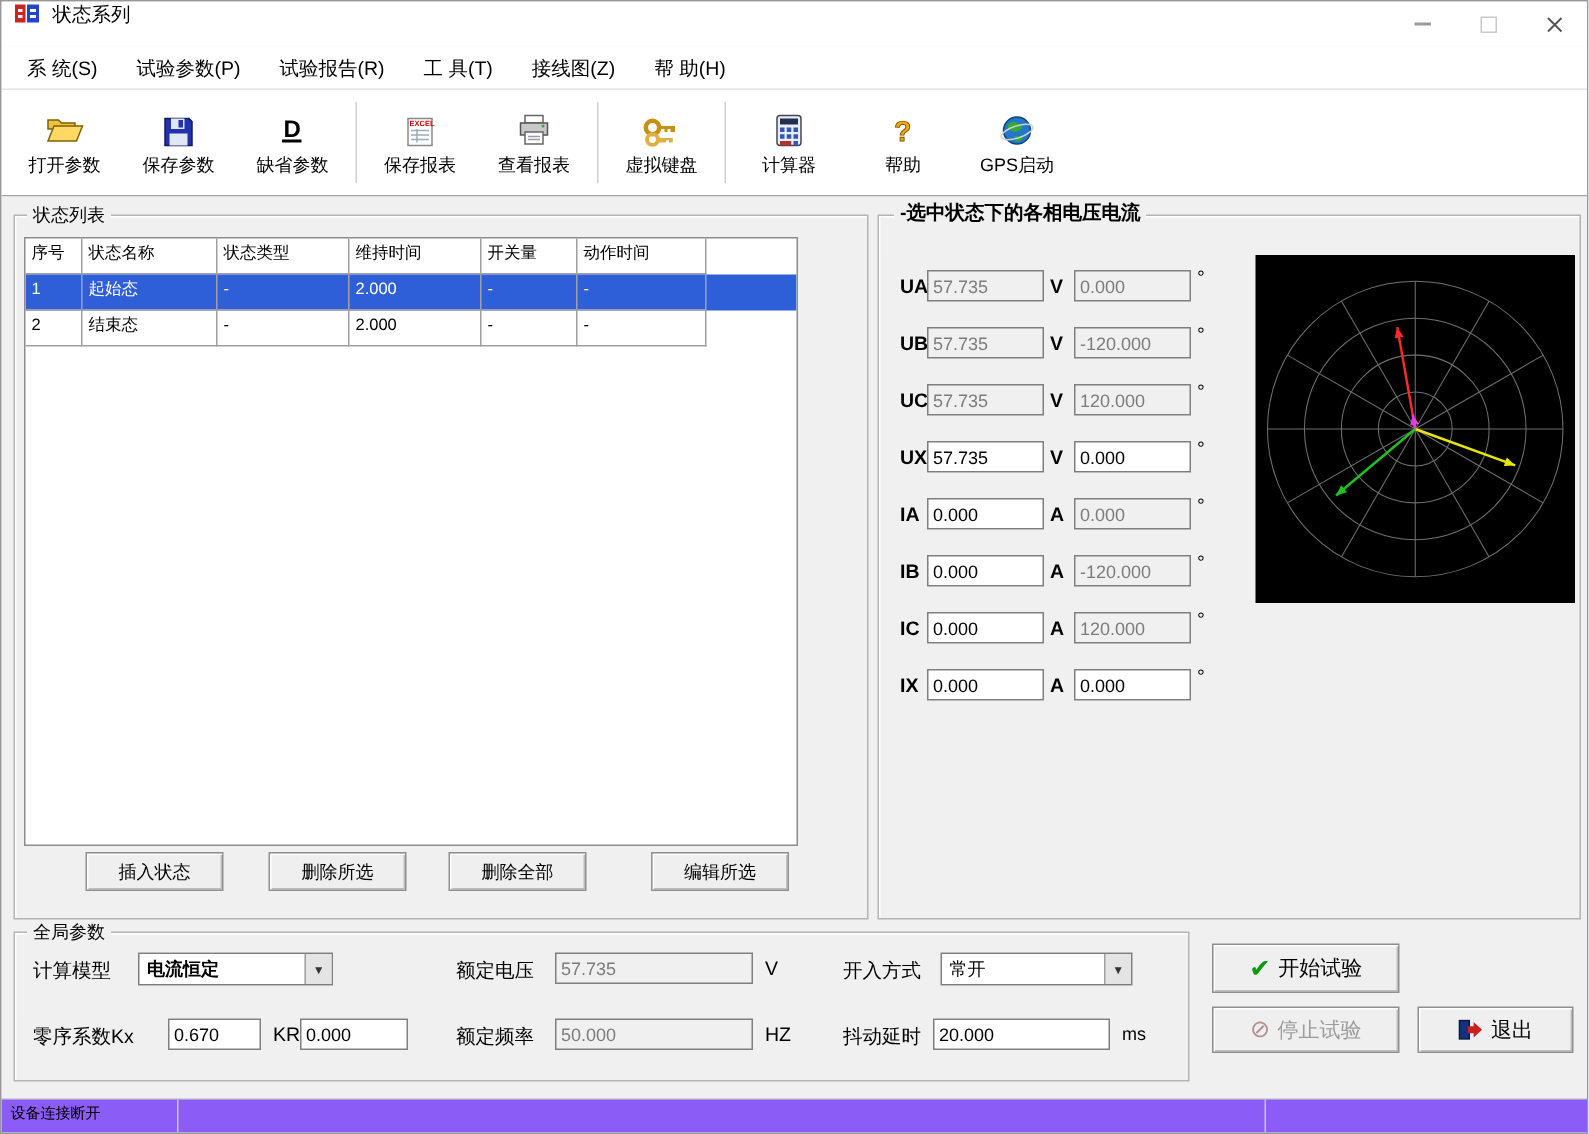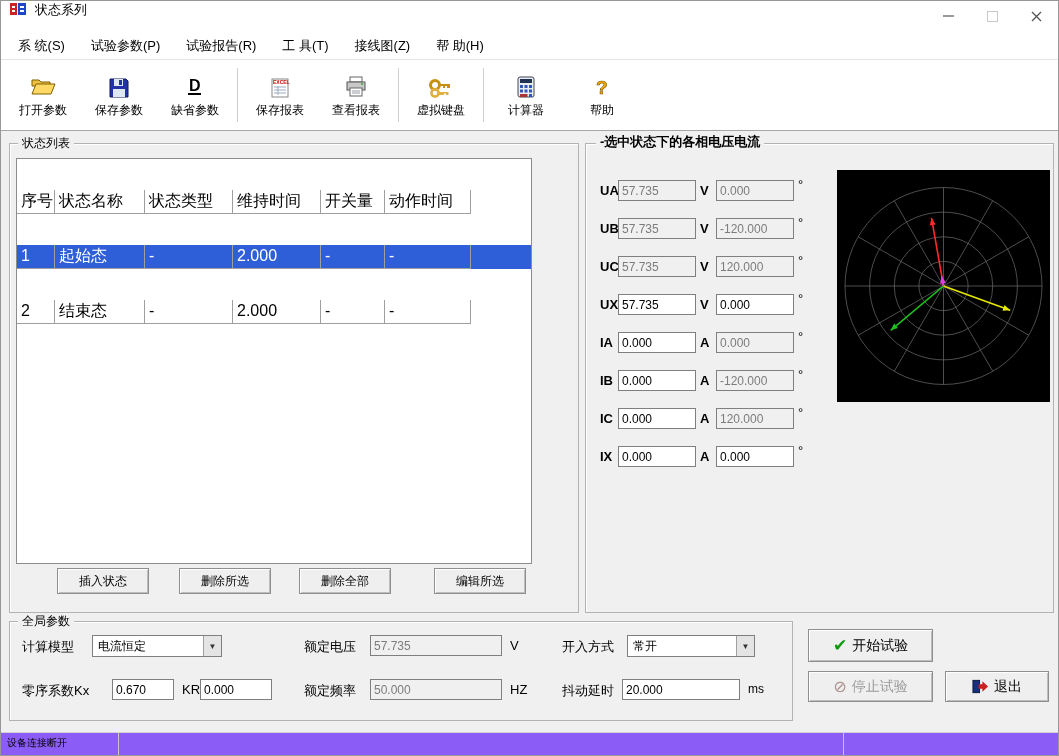--- a/index.html
+++ b/index.html
@@ -33,21 +33,21 @@
   .gb-title.bold{font-weight:bold;font-size:13px;top:-9px;left:10px;}
 
   .state-list{left:8px;top:12px;width:568px;height:468px;}
   .phase-panel{left:584px;top:12px;width:467px;height:468px;}
   .global-params{left:8px;top:490px;width:782px;height:98px;}
 
   
   .grid{position:absolute;left:6px;top:14px;width:514px;height:404px;background:#fff;border:1px solid #8c8c8c;overflow:hidden;}
   .hrow,.drow{display:flex;}
   .hcell,.dcell{box-sizing:border-box;border-right:1px solid #9f9f9f;border-bottom:1px solid #9f9f9f;
-                height:24px;line-height:21px;padding:0 4px;font-size:16px;white-space:nowrap;overflow:hidden;margin-top:31px;}
+                height:24px;line-height:21px;padding:0 4px;font-size:11px;white-space:nowrap;overflow:hidden;}
   .c0{width:38px}.c1{width:90px}.c2{width:88px}.c3{width:88px}.c4{width:64px}.c5{width:86px}
   .cf{flex:1;border-right:none;border-bottom:none;}
   .drow.selected .dcell{background:var(--sel,#2e5fd8);color:#fff;}
   .drow.selected .cf{background:var(--sel,#2e5fd8);}
 
   .btn3d{position:absolute;background:#efefef;border:1px solid #8f8f8f;box-shadow:inset 1px 1px 0 #fff,inset -1px -1px 0 #bdbdbd;
          font-family:inherit;font-size:12px;color:#000;display:flex;align-items:center;justify-content:center;gap:5px;box-sizing:border-box;}
   .list-btn{top:424px;width:92px;height:26px;}
 
   
@@ -207,20 +207,31 @@
       </span>
       <span class="tb-lbl">计算器</span>
     </div>
     <div class="tb-btn">
       <span class="tb-ico">
         <svg width="18" height="24" viewBox="0 0 18 24">
           <text x="3" y="19" font-size="19" font-weight="bold" fill="#f2a900" stroke="#7a5200" stroke-width="0.6">?</text>
         </svg>
       </span>
       <span class="tb-lbl">帮助</span>
+    </div>
+    <div class="tb-btn">
+      <span class="tb-ico">
+        <svg width="24" height="24" viewBox="0 0 24 24">
+          <circle cx="12" cy="12" r="9" fill="#2277cc" stroke="#114477"></circle>
+          <path d="M6 8 q3 -3 6 -1 q4 1 3 4 q-4 3 -7 1 q-3 -1 -2 -4 z" fill="#33aa33"></path>
+          <path d="M10 16 q4 -1 6 1 q-2 3 -5 2 z" fill="#33aa33"></path>
+          <ellipse cx="12" cy="13" rx="11" ry="4" fill="none" stroke="#cfcfcf" transform="rotate(-18 12 13)"></ellipse>
+        </svg>
+      </span>
+      <span class="tb-lbl">GPS启动</span>
     </div>
   </div>
 
   <div class="client">
 
     <div class="groupbox state-list">
       <span class="gb-title">状态列表</span>
       <div class="grid">
         <div class="hrow">
           <div class="hcell c0">序号</div>
@@ -341,21 +352,21 @@
             <polygon points="53.681235646946476,160.32020568788687 57.115183919719705,153.52255909072414 60.971909577838936,158.11882574943803" fill="#1ec21e"></polygon>
             <line x1="106.5" y1="116" x2="104.78956544998074" y2="106.29964363282974" stroke="#e040e0" stroke-width="1.6"></line>
             <polygon points="104.78956544998074,106.29964363282974 108.95952595268588,112.67235337091441 103.05067943461262,113.71424243691598" fill="#e040e0"></polygon>
           </svg></div>
     </div>
 
     <div class="groupbox global-params">
       <span class="gb-title">全局参数</span>
 
       <span class="gp-lbl" style="left:12px;top:16px;">计算模型</span>
-      <div class="combo" style="left:82px;top:13px;width:130px;">
+      <div class="combo" style="left:82px;top:13px;width:130px;font-weight:bold;">
         <span class="txt">电流恒定</span>
         <span class="cbtn">▼</span>
       </div>
 
       <span class="gp-lbl" style="left:294px;top:16px;">额定电压</span>
       <input class="field ro" readonly="" style="left: 360px; top: 13px; width: 132px;" value="57.735">
       <span class="gp-lbl" style="left:500px;top:16px;">V</span>
 
       <span class="gp-lbl" style="left:552px;top:16px;">开入方式</span>
       <div class="combo" style="left:617px;top:13px;width:128px;">

